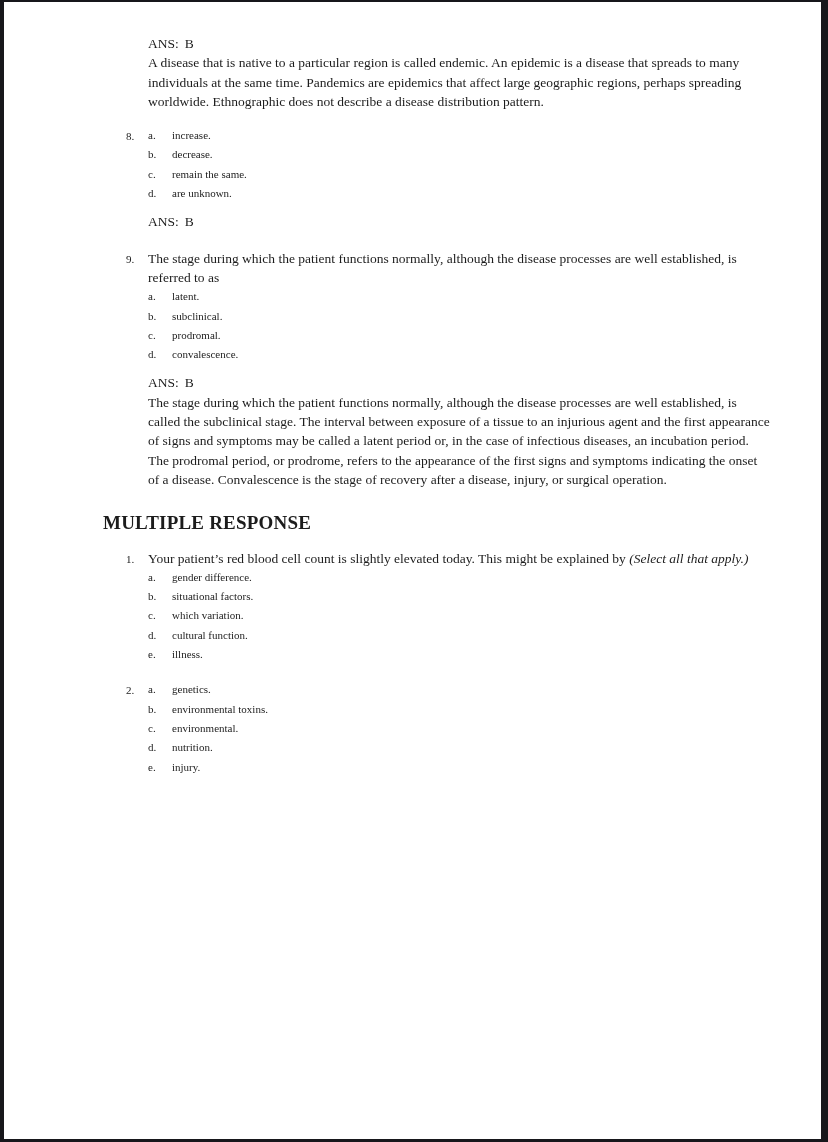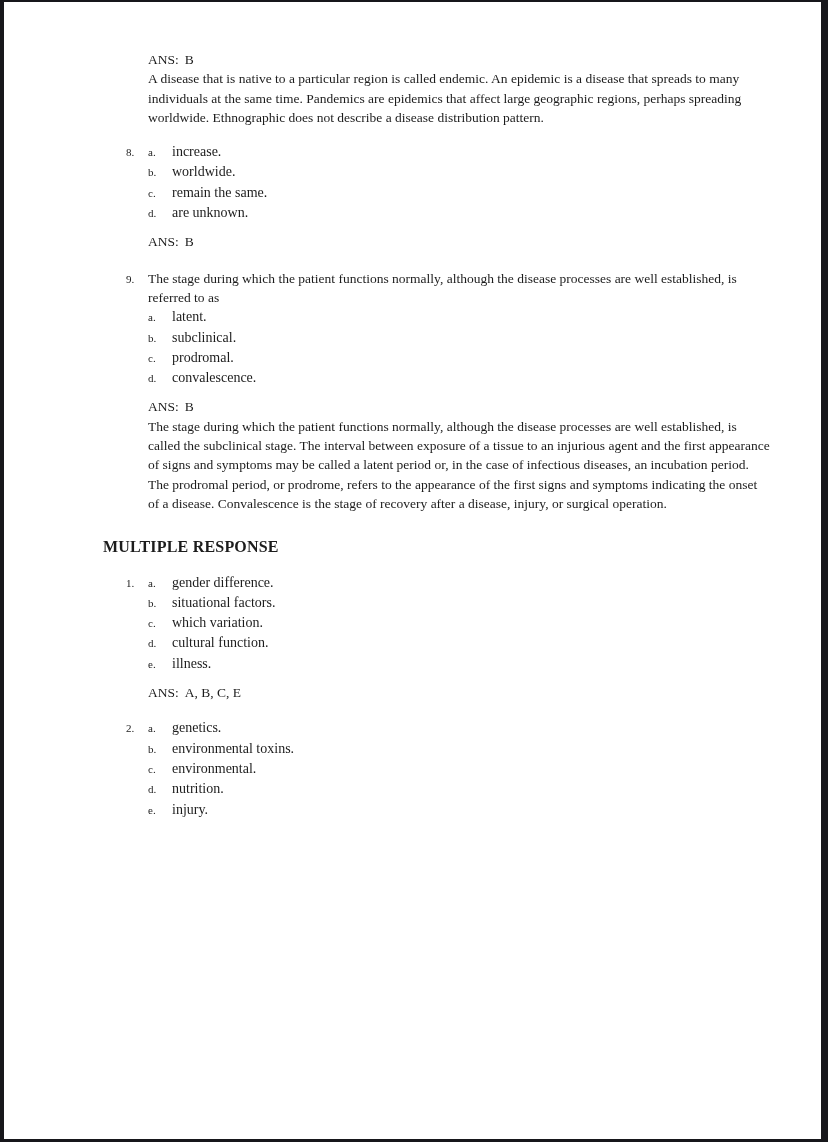--- a/index.html
+++ b/index.html
@@ -16,21 +16,21 @@
     left: 4px;
     top: 2px;
     right: 7px;
     bottom: 3px;
     background: #ffffff;
     color: #1c1c1c;
     font-size: 13.5px;
     line-height: 19.3px;
     overflow: hidden;
   }
-  .content { padding-top: 48px; font-family: Liberation Serif, serif; }
+  .content { padding-top: 32px; font-family: Liberation Serif, serif; }
 
   .qblock {
     position: relative;
     margin-left: 144px;
     width: 622px;
   }
   .q-num {
     position: absolute;
     left: -22px;
     top: 3px;
@@ -42,29 +42,29 @@
   .mr-question { margin-bottom: 16px; }
 
   .opt {
     display: flex;
     align-items: baseline;
   }
   .opt-letter {
     flex: 0 0 24px;
     font-size: 11px;
   }
-  .opt-text { font-size: 14px; }
+  .opt-text { font-size: 11px; }
 
   .ans-block { margin-top: 9px; }
   .ans-value { margin-left: 6px; }
 
   .section-heading {
     margin: 24px 0 16px 99px;
     font-weight: bold;
-    font-size: 16px;
+    font-size: 19px;
     letter-spacing: 0.2px;
   }
   .it { font-style: italic; }
 </style>
 </head>
 <body>
 
 <div class="page">
   <div class="content">
 
@@ -76,21 +76,21 @@
     </div>
 
     <div class="qblock mc-question">
       <span class="q-num">8.</span>
       <div class="opt">
         <span class="opt-letter">a.</span>
         <span class="opt-text">increase.</span>
       </div>
       <div class="opt">
         <span class="opt-letter">b.</span>
-        <span class="opt-text">worldwide.</span>
+        <span class="opt-text">decrease.</span>
       </div>
       <div class="opt">
         <span class="opt-letter">c.</span>
         <span class="opt-text">remain the same.</span>
       </div>
       <div class="opt">
         <span class="opt-letter">d.</span>
         <span class="opt-text">are unknown.</span>
       </div>
       <div class="ans-block">
@@ -124,20 +124,23 @@
           <span>ANS:</span><span class="ans-value">B</span>
         </div>
         <div>The stage during which the patient functions normally, although the disease processes are well established, is called the subclinical stage. The interval between exposure of a tissue to an injurious agent and the first appearance of signs and symptoms may be called a latent period or, in the case of infectious diseases, an incubation period. The prodromal period, or prodrome, refers to the appearance of the first signs and symptoms indicating the onset of a disease. Convalescence is the stage of recovery after a disease, injury, or surgical operation.</div>
       </div>
     </div>
 
     <div class="section-heading">MULTIPLE RESPONSE</div>
 
     <div class="qblock mr-question">
       <span class="q-num">1.</span>
+      <div>
+        <span>Your patient’s red blood cell count is slightly elevated today. This might be explained by </span><span class="it">(Select all that apply.)</span>
+      </div>
       <div class="opt">
         <span class="opt-letter">a.</span>
         <span class="opt-text">gender difference.</span>
       </div>
       <div class="opt">
         <span class="opt-letter">b.</span>
         <span class="opt-text">situational factors.</span>
       </div>
       <div class="opt">
         <span class="opt-letter">c.</span>
@@ -145,23 +148,20 @@
       </div>
       <div class="opt">
         <span class="opt-letter">d.</span>
         <span class="opt-text">cultural function.</span>
       </div>
       <div class="opt">
         <span class="opt-letter">e.</span>
         <span class="opt-text">illness.</span>
       </div>
       <div class="ans-block">
-        <div>
-          <span>ANS:</span><span class="ans-value">A, B, C, E</span>
-        </div>
       </div>
     </div>
 
     <div class="qblock mr-question">
       <span class="q-num">2.</span>
       <div class="opt">
         <span class="opt-letter">a.</span>
         <span class="opt-text">genetics.</span>
       </div>
       <div class="opt">

